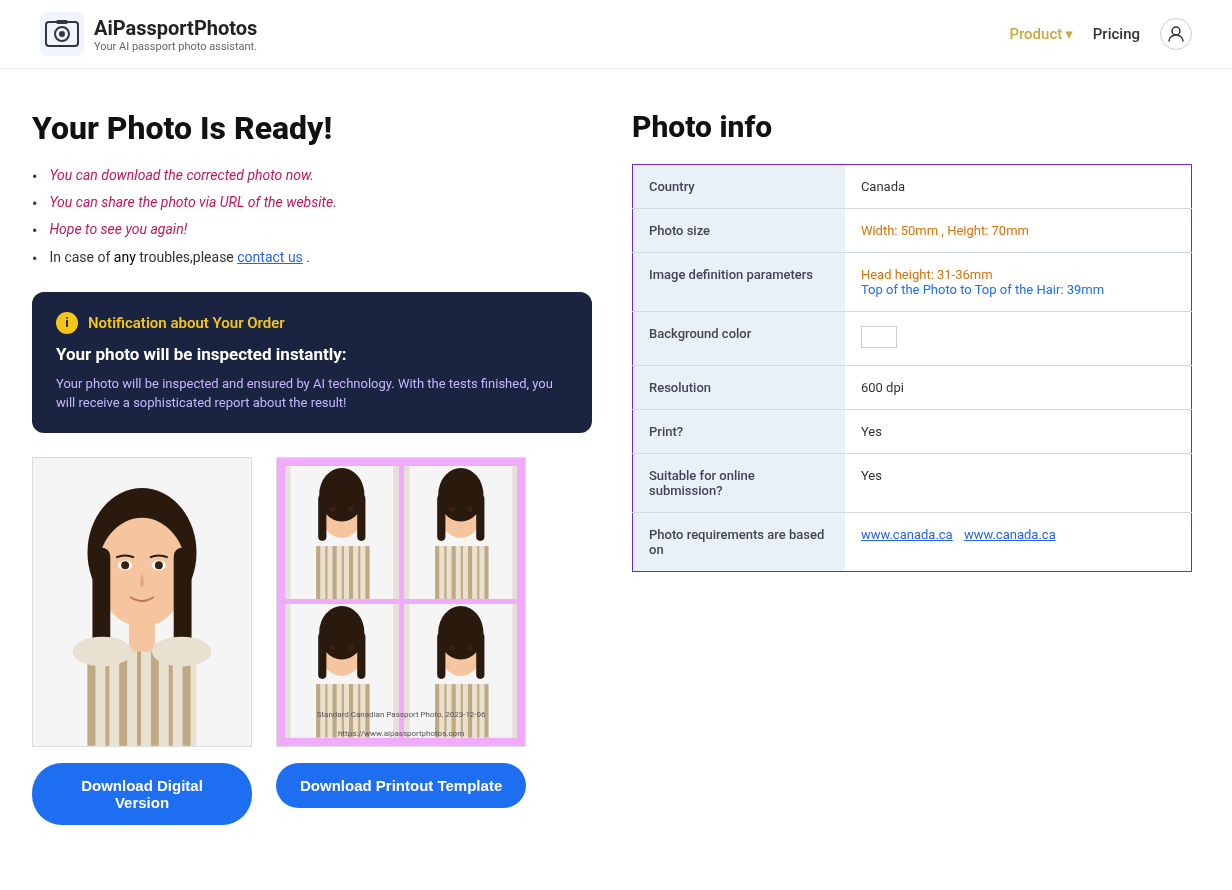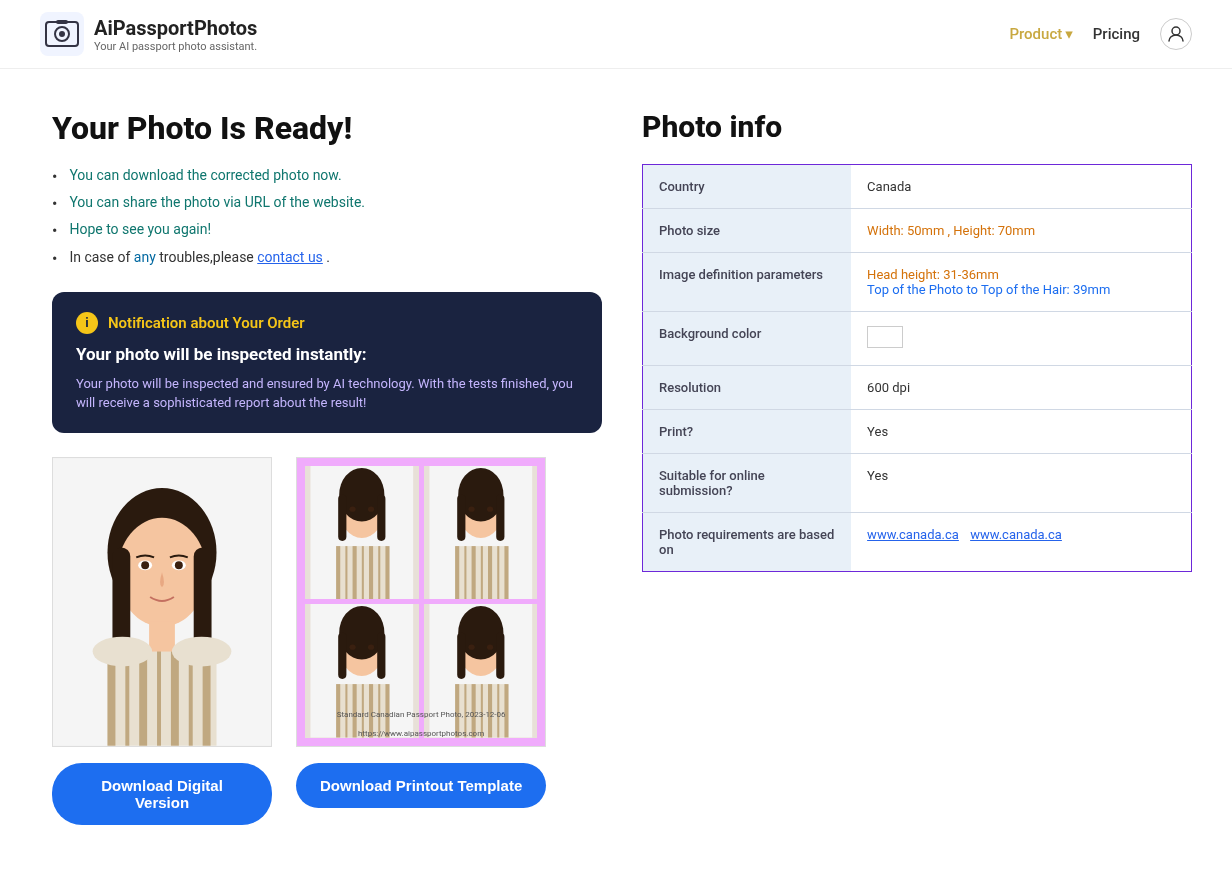--- a/index.html
+++ b/index.html
@@ -58,21 +58,21 @@
       display: flex;
       align-items: center;
       justify-content: center;
       cursor: pointer;
     }
 
     
     .main-content {
       display: flex;
       gap: 40px;
-      padding: 40px 40px 20px 52px;
+      padding: 40px 40px 20px 32px;
       max-width: 1232px;
     }
     .left-panel {
       flex: 1;
       min-width: 0;
     }
     .right-panel {
       flex: 1;
       min-width: 0;
     }
@@ -95,23 +95,23 @@
       display: flex;
       gap: 6px;
       align-items: flex-start;
     }
     .bullet-list li::before {
       content: "•";
       color: #333;
       font-size: 16px;
       line-height: 1.2;
     }
-    .text-orange { color: #0f766e; }
+    .text-orange { color: #be185d; font-style: italic; }
     .text-blue { color: #2563eb; cursor: pointer; text-decoration: underline; }
-    .text-red { color: #0369a1; }
+    .text-red { color: #000000; }
 
     
     .notification-box {
       background: #1a2340;
       border-radius: 12px;
       padding: 20px 24px;
       margin-bottom: 24px;
       color: #fff;
     }
     .notification-header {

